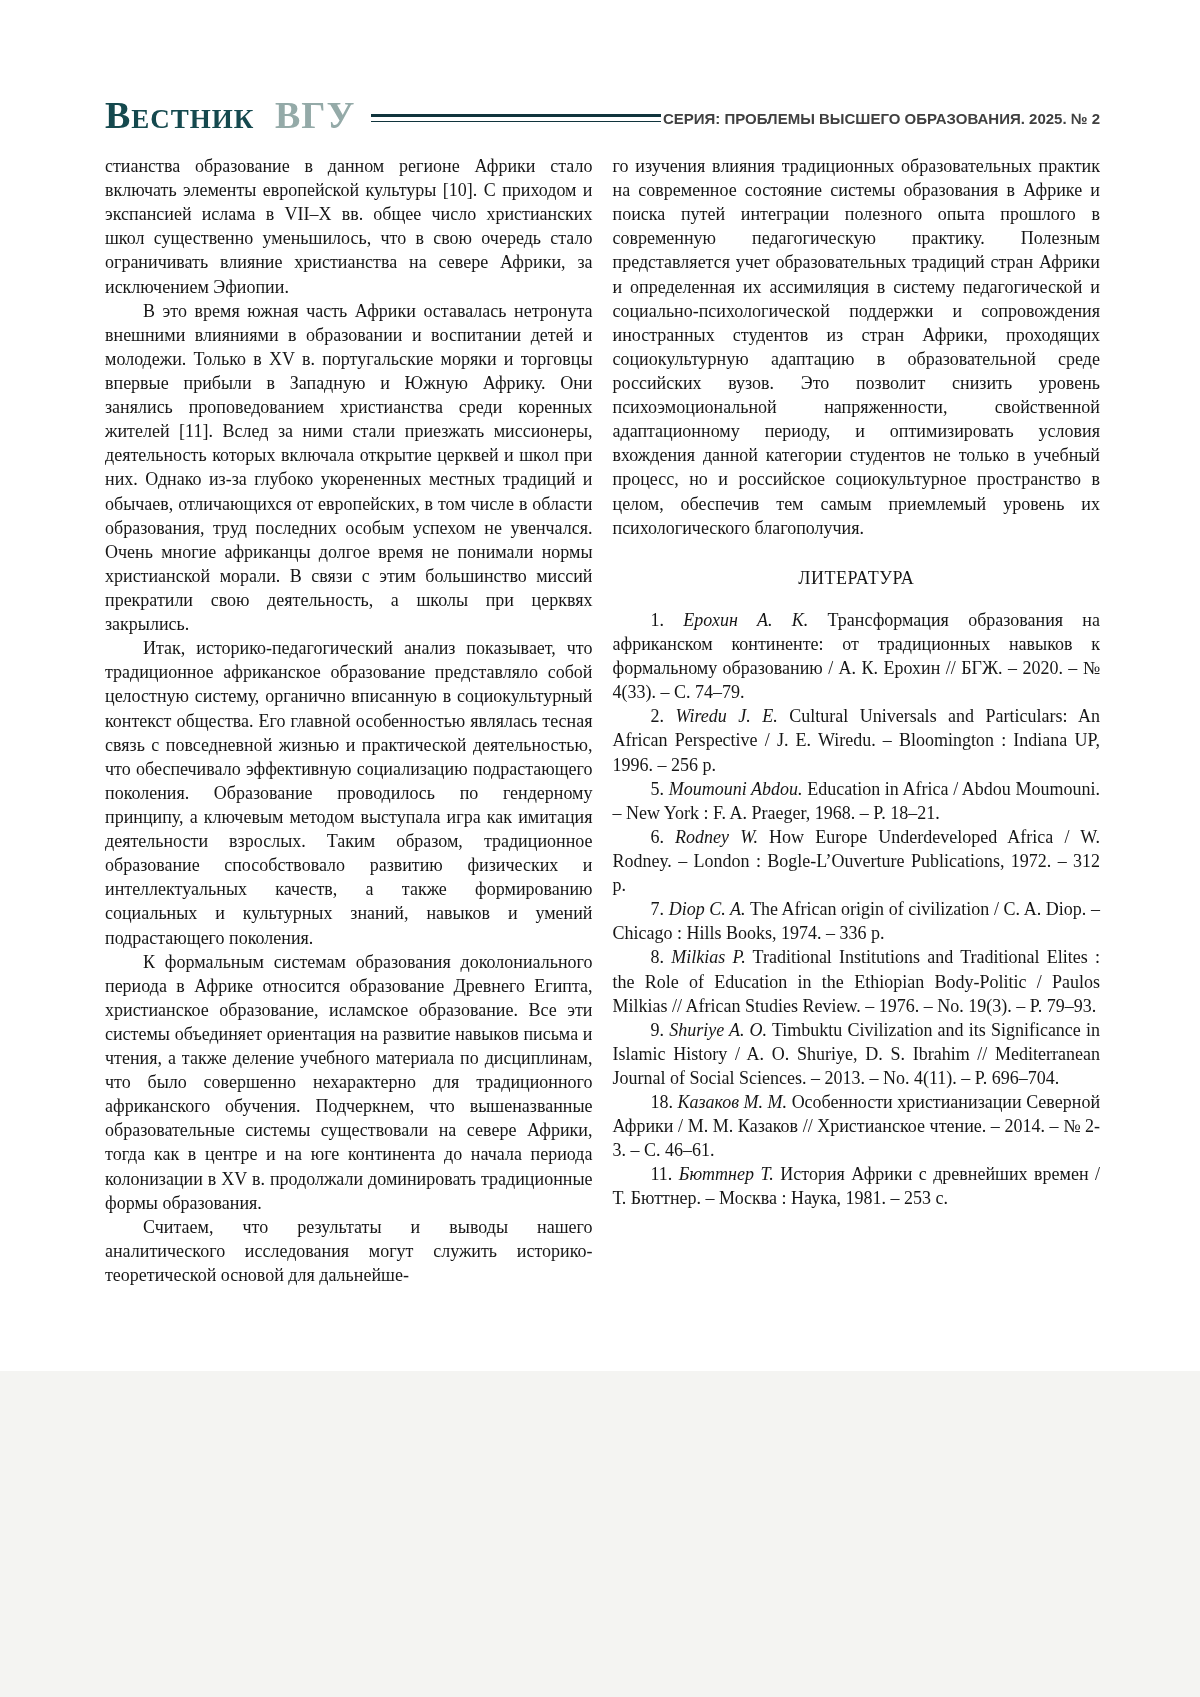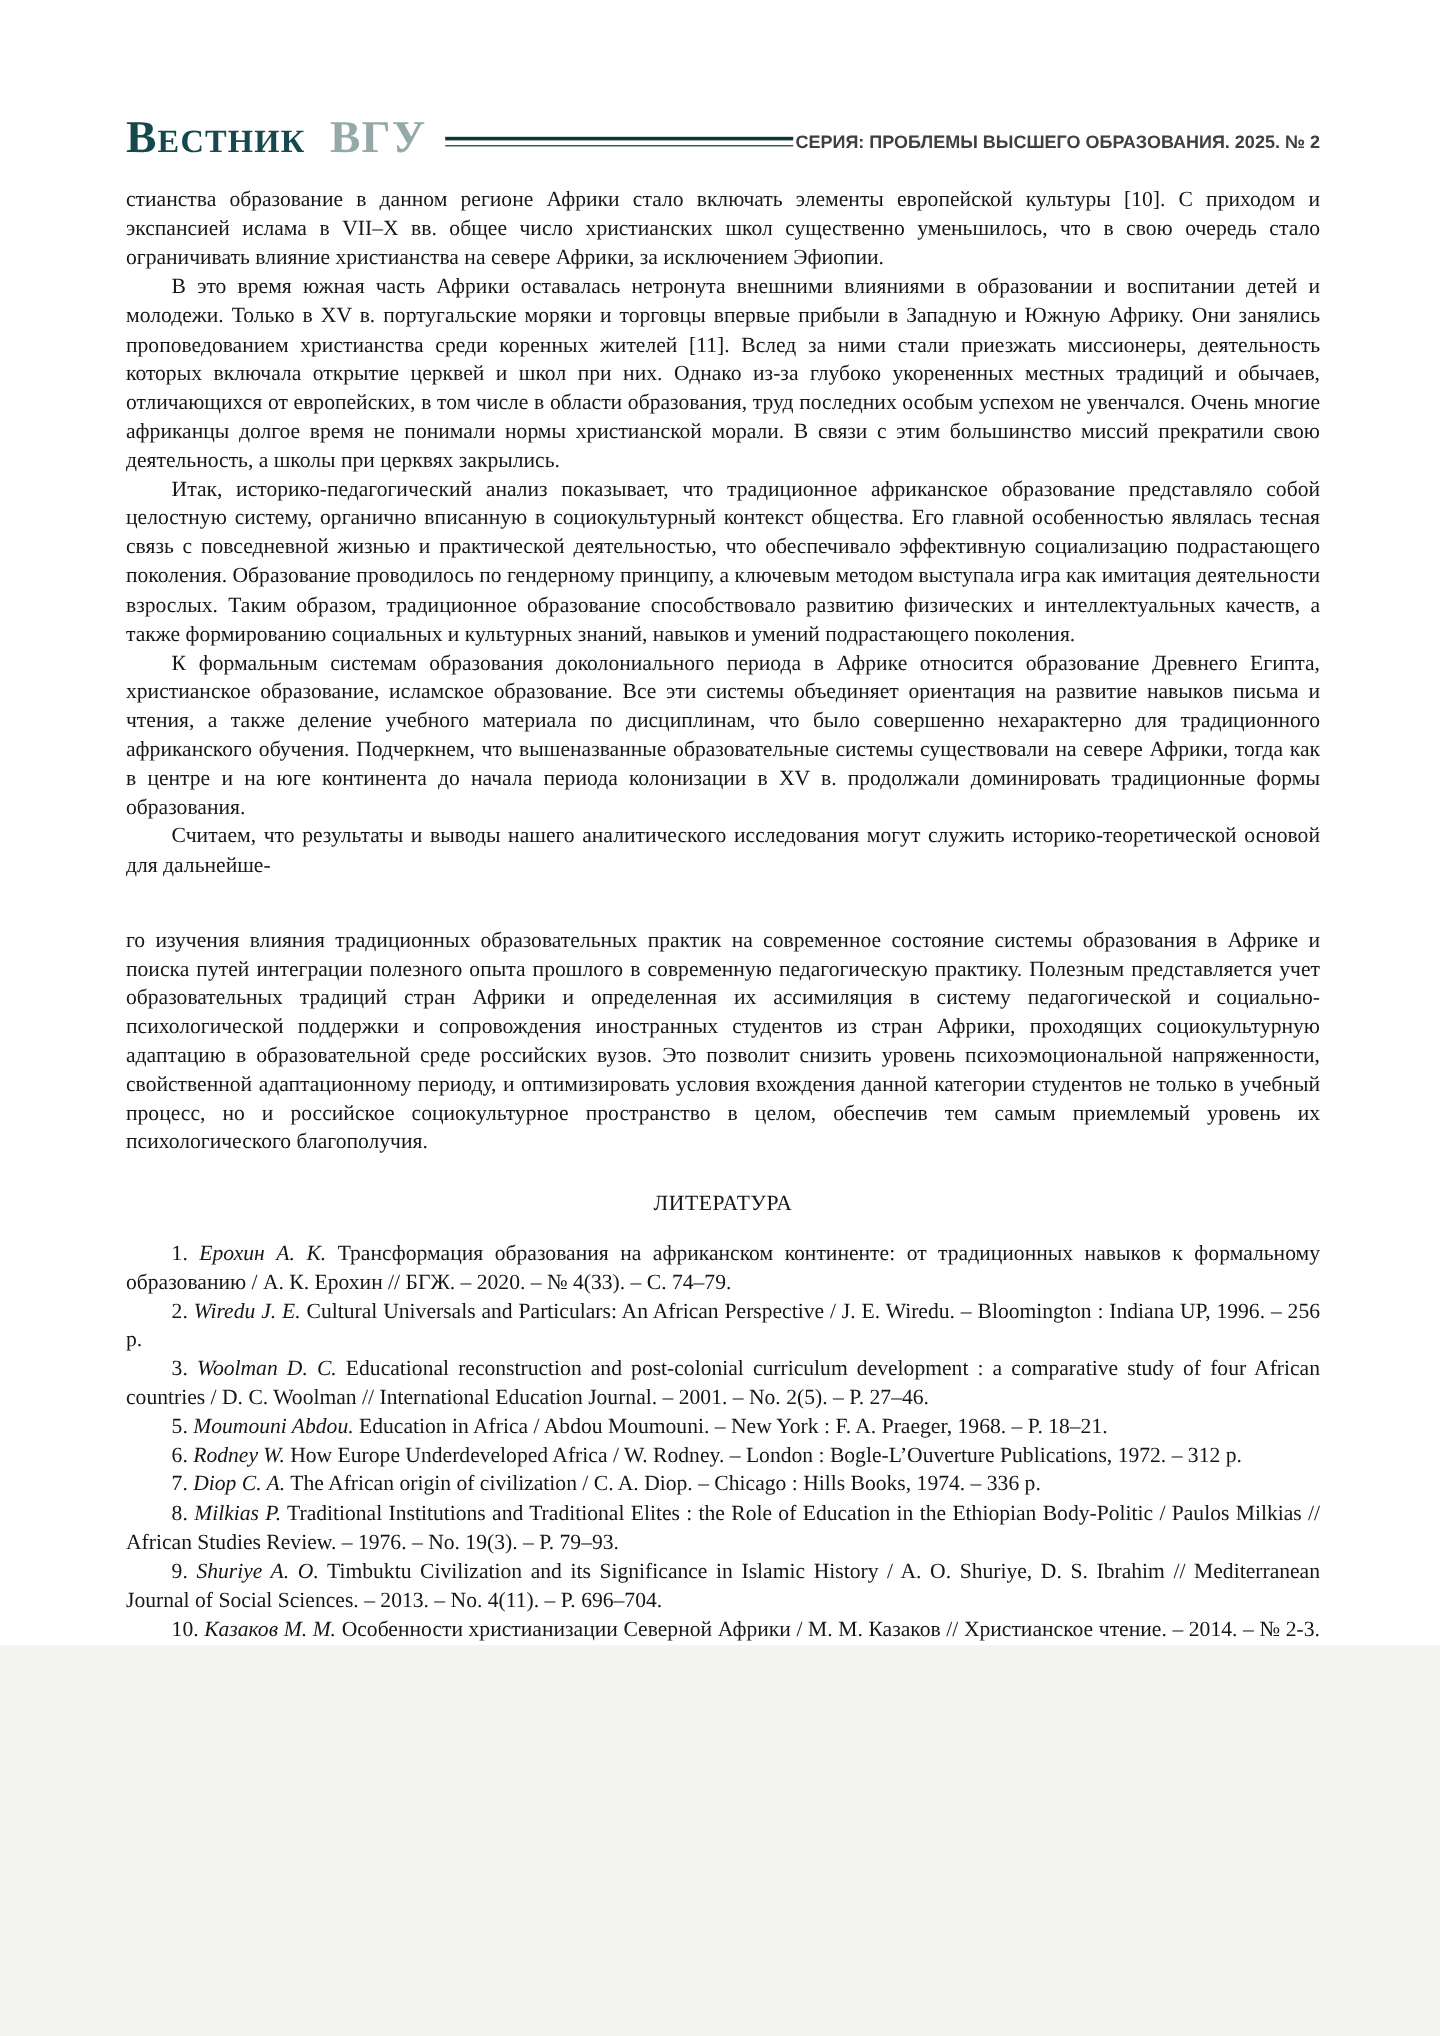--- a/index.html
+++ b/index.html
@@ -10,21 +10,21 @@
   }
   .header { display:flex; align-items:center; margin-bottom:20px; }
   .logo { font-weight:bold; font-size:38px; font-variant:small-caps; letter-spacing:1px; white-space:nowrap; line-height:1; }
   .logo-main { color:#15494e; }
   .logo-sub  { color:#94aaa8; margin-left:10px; }
   .head-rule { flex:1; height:4px; border-top:3px solid #10343c; border-bottom:1.5px solid #10343c; margin:6px 2px 0 16px; }
   .series {
     font-family:"Liberation Sans", sans-serif; font-weight:bold; font-size:15px;
     color:#404040; white-space:nowrap; margin-top:6px;
   }
-  .columns { display:flex; gap:38px;flex-direction:column; }
+  .columns { display:flex; gap:20px; }
   .col { flex:1; font-size:18px; line-height:1.34; text-align:justify; hyphens:auto; }
   .col p { margin:0; text-indent:38px; }
   .col p.no-indent { text-indent:0; }
   .lit-heading { text-align:center; text-indent:0 !important; margin:26px 0 18px 0 !important; letter-spacing:0.5px; }
   .ref i { font-style:italic; }
   .footer { position:absolute; left:105px; right:100px; top:1425px; display:flex; align-items:flex-start; }
   .page-num { font-weight:bold; font-size:21px; line-height:1; }
   .footer-rule { flex:1; border-bottom:1.5px solid #1d1d1d; margin:0 0 2px 8px; }
 </style>
 </head>
@@ -60,25 +60,20 @@
         <span>1.</span>
         <i>Ерохин А. К.</i>
         <span>Трансформация образования на африканском континенте: от традиционных навыков к формальному образованию / А. К. Ерохин // БГЖ. – 2020. – № 4(33). – С. 74–79.</span>
       </p>
       <p class="ref">
         <span>2.</span>
         <i>Wiredu J. E.</i>
         <span>Cultural Universals and Particulars: An African Perspective / J. E. Wiredu. – Bloomington : Indiana UP, 1996. – 256 p.</span>
       </p>
       <p class="ref">
-        <span>3.</span>
-        <i>Woolman D. C.</i>
-        <span>Educational reconstruction and post-colonial curriculum development : a comparative study of four African countries / D. C. Woolman // International Education Journal. – 2001. – No. 2(5). – P. 27–46.</span>
-      </p>
-      <p class="ref">
         <span>5.</span>
         <i>Moumouni Abdou.</i>
         <span>Education in Africa / Abdou Moumouni. – New York : F. A. Praeger, 1968. – P. 18–21.</span>
       </p>
       <p class="ref">
         <span>6.</span>
         <i>Rodney W.</i>
         <span>How Europe Underdeveloped Africa / W. Rodney. – London : Bogle-L’Ouverture Publications, 1972. – 312 p.</span>
       </p>
       <p class="ref">
@@ -90,21 +85,21 @@
         <span>8.</span>
         <i>Milkias P.</i>
         <span>Traditional Institutions and Traditional Elites : the Role of Education in the Ethiopian Body-Politic / Paulos Milkias // African Studies Review. – 1976. – No. 19(3). – P. 79–93.</span>
       </p>
       <p class="ref">
         <span>9.</span>
         <i>Shuriye A. O.</i>
         <span>Timbuktu Civilization and its Significance in Islamic History / A. O. Shuriye, D. S. Ibrahim // Mediterranean Journal of Social Sciences. – 2013. – No. 4(11). – P. 696–704.</span>
       </p>
       <p class="ref">
-        <span>10.</span>
+        <span>18.</span>
         <i>Казаков М. М.</i>
         <span>Особенности христианизации Северной Африки / М. М. Казаков // Христианское чтение. – 2014. – № 2-3. – С. 46–61.</span>
       </p>
       <p class="ref">
         <span>11.</span>
         <i>Бюттнер Т.</i>
         <span>История Африки с древнейших времен / Т. Бюттнер. – Москва : Наука, 1981. – 253 с.</span>
       </p>
     </div>
 

